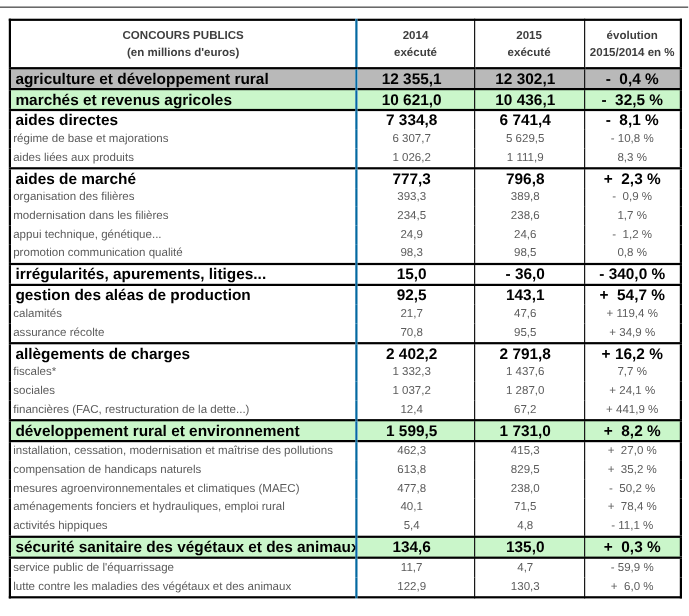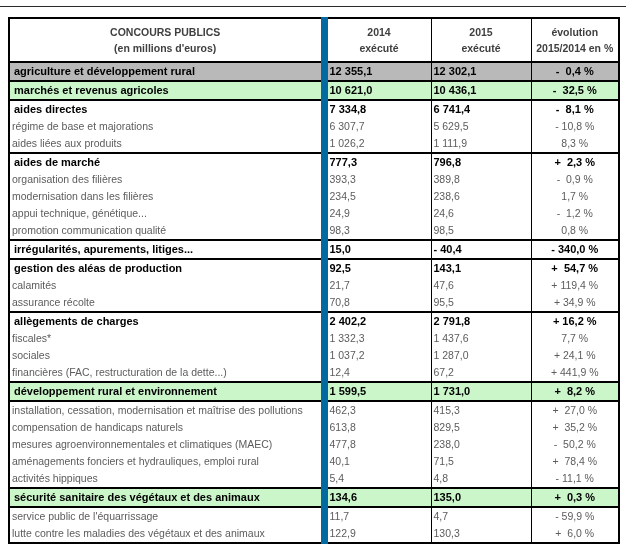--- a/index.html
+++ b/index.html
@@ -40,31 +40,31 @@
   th .l2 { display:block; line-height:15px; font-weight:bold; }
   td {
     height: 17px;
     font-size: 10.5px;
     line-height: 17px;
     padding: 0 2px;
     white-space: pre;
     overflow: hidden;
     vertical-align: middle;
   }
-  .bcol1 { border-right: 7px solid #0369a1; margin-top: 32px; }
+  .bcol1 { border-right: 2px solid #0369a1; margin-top: 32px; }
   .bcol  { border-right: 1px solid #000; }
   td.c-label { text-align: left; }
-  td.c-v1, td.c-v2 { text-align: left; padding-right: 9px; }
+  td.c-v1, td.c-v2 { text-align: center; padding-right: 9px; }
   td.c-evo { text-align: center; }
   tr.r-gray  { background:#b9b9b9; }
   tr.r-green { background:#caf6ca; }
   tr.r-gray, tr.r-green, tr.r-bold { border-top:2px solid #000; }
   tr.r-gray, tr.r-green { border-bottom:2px solid #000; }
   tr.r-gray td, tr.r-green td, tr.r-bold td {
-    font-weight: bold; color:#000; font-size: 11px;
+    font-weight: bold; color:#000; font-size: 14px;
   }
   tr.r-gray td.c-label, tr.r-green td.c-label, tr.r-bold td.c-label { padding-left: 4px; }
   tr.r-sub td { color:#5c5c5c; font-weight: normal; }
   tr.r-sub td.c-label { }
 </style>
 </head>
 <body>
 
 <div class="page">
   <div class="frame-top"></div>
@@ -153,21 +153,21 @@
         </tr>
         <tr class="r-sub">
           <td class="c-label bcol1">promotion communication qualité</td>
           <td class="c-v1 bcol">98,3</td>
           <td class="c-v2 bcol">98,5</td>
           <td class="c-evo">0,8 %</td>
         </tr>
         <tr class="r-bold">
           <td class="c-label bcol1">irrégularités, apurements, litiges...</td>
           <td class="c-v1 bcol">15,0</td>
-          <td class="c-v2 bcol">- 40,4</td>
+          <td class="c-v2 bcol">- 36,0</td>
           <td class="c-evo">- 340,0 %</td>
         </tr>
         <tr class="r-bold">
           <td class="c-label bcol1">gestion des aléas de production</td>
           <td class="c-v1 bcol">92,5</td>
           <td class="c-v2 bcol">143,1</td>
           <td class="c-evo">+  54,7 %</td>
         </tr>
         <tr class="r-sub">
           <td class="c-label bcol1">calamités</td>

